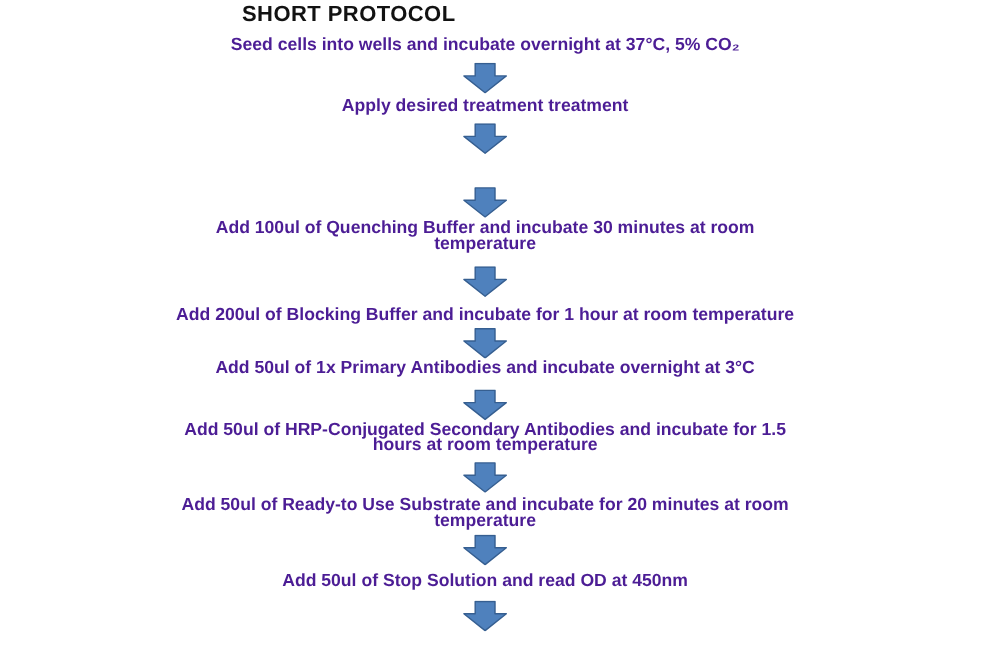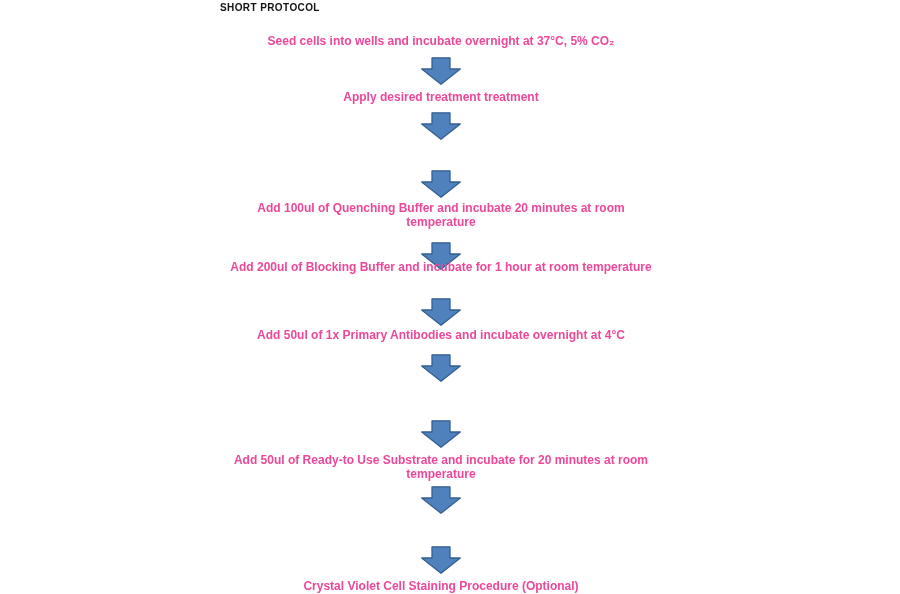--- a/index.html
+++ b/index.html
@@ -10,34 +10,34 @@
   }
   .canvas {
     position: relative;
     width: 900px; height: 594px;
     background: #ffffff;
     overflow: hidden;
   }
   .title {
     position: absolute;
     left: 220px; top: 2px;
-    font-size: 10px;
+    font-size: 20px;
     font-weight: bold;
     color: #121212;
     letter-spacing: 0.4px;
     white-space: nowrap;
   }
   .step {
     position: absolute;
     left: 141px;
     width: 600px;
     text-align: center;
-    font-size: 12px;
+    font-size: 16px;
     font-weight: bold;
-    color: #ec4899;
+    color: #4c1d95;
     line-height: 14px;
     white-space: pre-line;
   }
   .arrow {
     position: absolute;
     left: 421px;
     width: 40px; height: 28px;
   }
   .arrow svg { display: block; width: 40px; height: 28px; }
   .arrow polygon {
@@ -76,63 +76,65 @@
       </svg>
   </div>
 
 
   <div class="arrow" style="top:170px">
     <svg viewBox="0 0 40 28">
         <polygon points="11,0.8 29,0.8 29,12 39.3,12 20,27.3 0.7,12 11,12"></polygon>
       </svg>
   </div>
 
-  <div class="step" style="top:201px">Add 100ul of Quenching Buffer and incubate 20 minutes at room
+  <div class="step" style="top:201px">Add 100ul of Quenching Buffer and incubate 30 minutes at room
 temperature</div>
 
   <div class="arrow" style="top:242px">
     <svg viewBox="0 0 40 28">
         <polygon points="11,0.8 29,0.8 29,12 39.3,12 20,27.3 0.7,12 11,12"></polygon>
       </svg>
   </div>
 
-  <div class="step" style="top:260px">Add 200ul of Blocking Buffer and incubate for 1 hour at room temperature</div>
+  <div class="step" style="top:280px">Add 200ul of Blocking Buffer and incubate for 1 hour at room temperature</div>
 
   <div class="arrow" style="top:298px">
     <svg viewBox="0 0 40 28">
         <polygon points="11,0.8 29,0.8 29,12 39.3,12 20,27.3 0.7,12 11,12"></polygon>
       </svg>
   </div>
 
-  <div class="step" style="top:328px">Add 50ul of 1x Primary Antibodies and incubate overnight at 4°C</div>
+  <div class="step" style="top:328px">Add 50ul of 1x Primary Antibodies and incubate overnight at 3°C</div>
 
   <div class="arrow" style="top:354px">
     <svg viewBox="0 0 40 28">
         <polygon points="11,0.8 29,0.8 29,12 39.3,12 20,27.3 0.7,12 11,12"></polygon>
       </svg>
   </div>
 
+  <div class="step" style="top:384px">Add 50ul of HRP-Conjugated Secondary Antibodies and incubate for 1.5
+hours at room temperature</div>
 
   <div class="arrow" style="top:420px">
     <svg viewBox="0 0 40 28">
         <polygon points="11,0.8 29,0.8 29,12 39.3,12 20,27.3 0.7,12 11,12"></polygon>
       </svg>
   </div>
 
   <div class="step" style="top:453px">Add 50ul of Ready-to Use Substrate and incubate for 20 minutes at room
 temperature</div>
 
   <div class="arrow" style="top:486px">
     <svg viewBox="0 0 40 28">
         <polygon points="11,0.8 29,0.8 29,12 39.3,12 20,27.3 0.7,12 11,12"></polygon>
       </svg>
   </div>
 
+  <div class="step" style="top:522px">Add 50ul of Stop Solution and read OD at 450nm</div>
 
   <div class="arrow" style="top:546px">
     <svg viewBox="0 0 40 28">
         <polygon points="11,0.8 29,0.8 29,12 39.3,12 20,27.3 0.7,12 11,12"></polygon>
       </svg>
   </div>
 
-  <div class="step" style="top:579px">Crystal Violet Cell Staining Procedure (Optional)</div>
 
 </div>
 
 </body></html>

